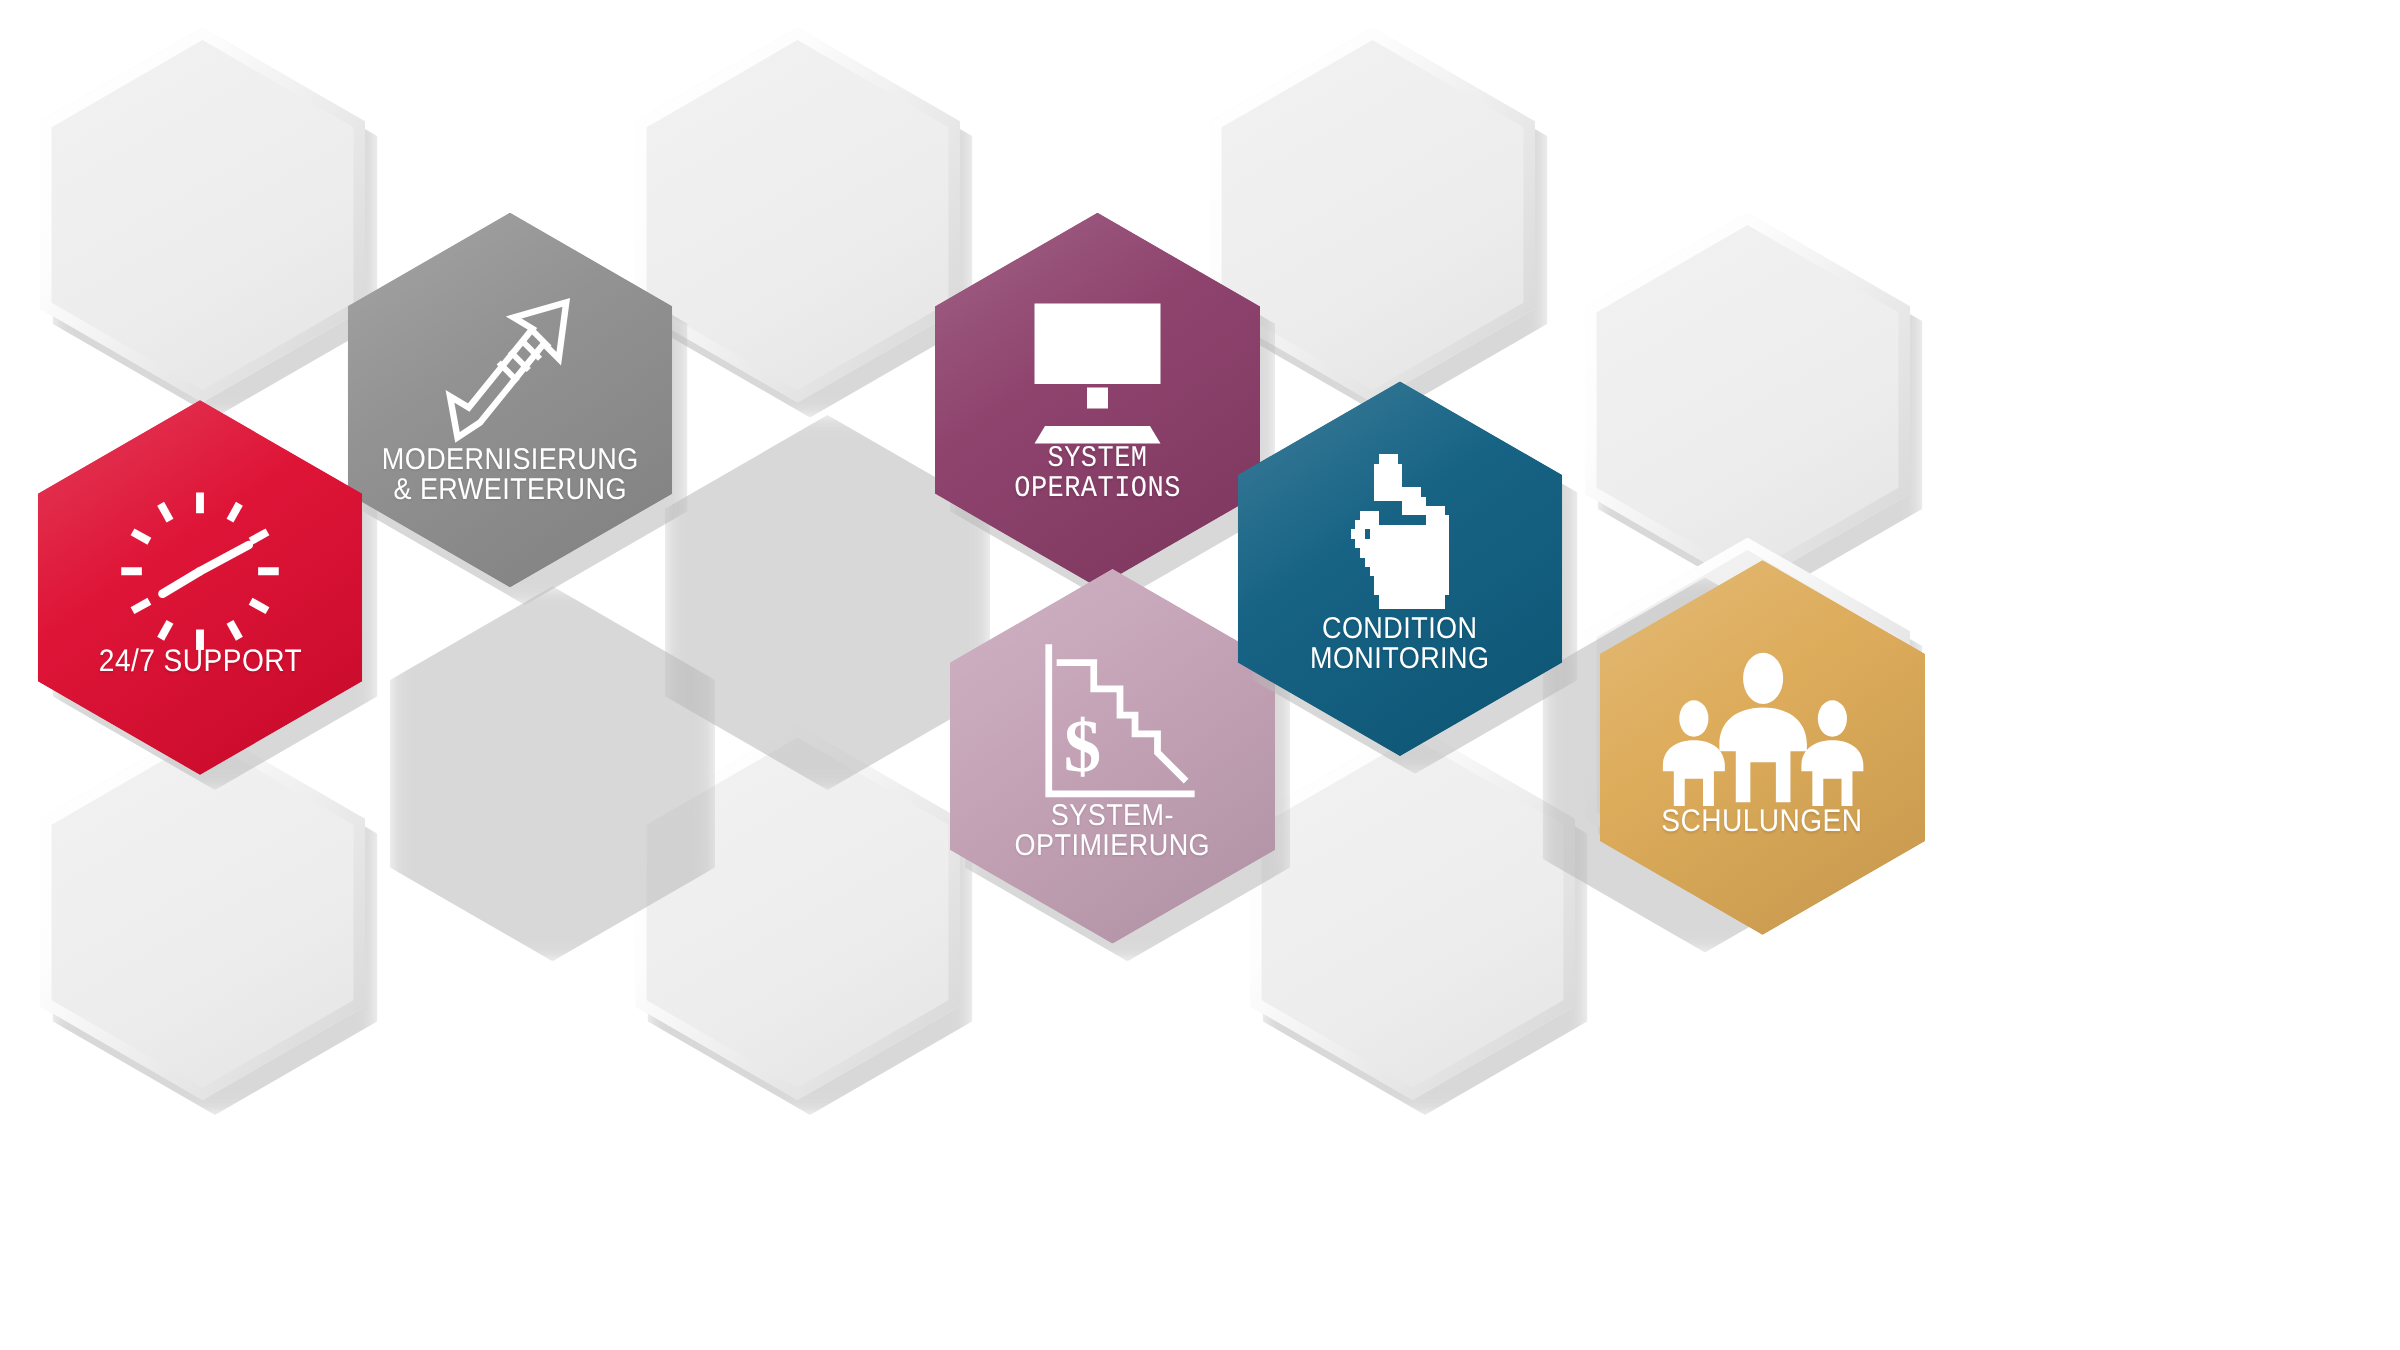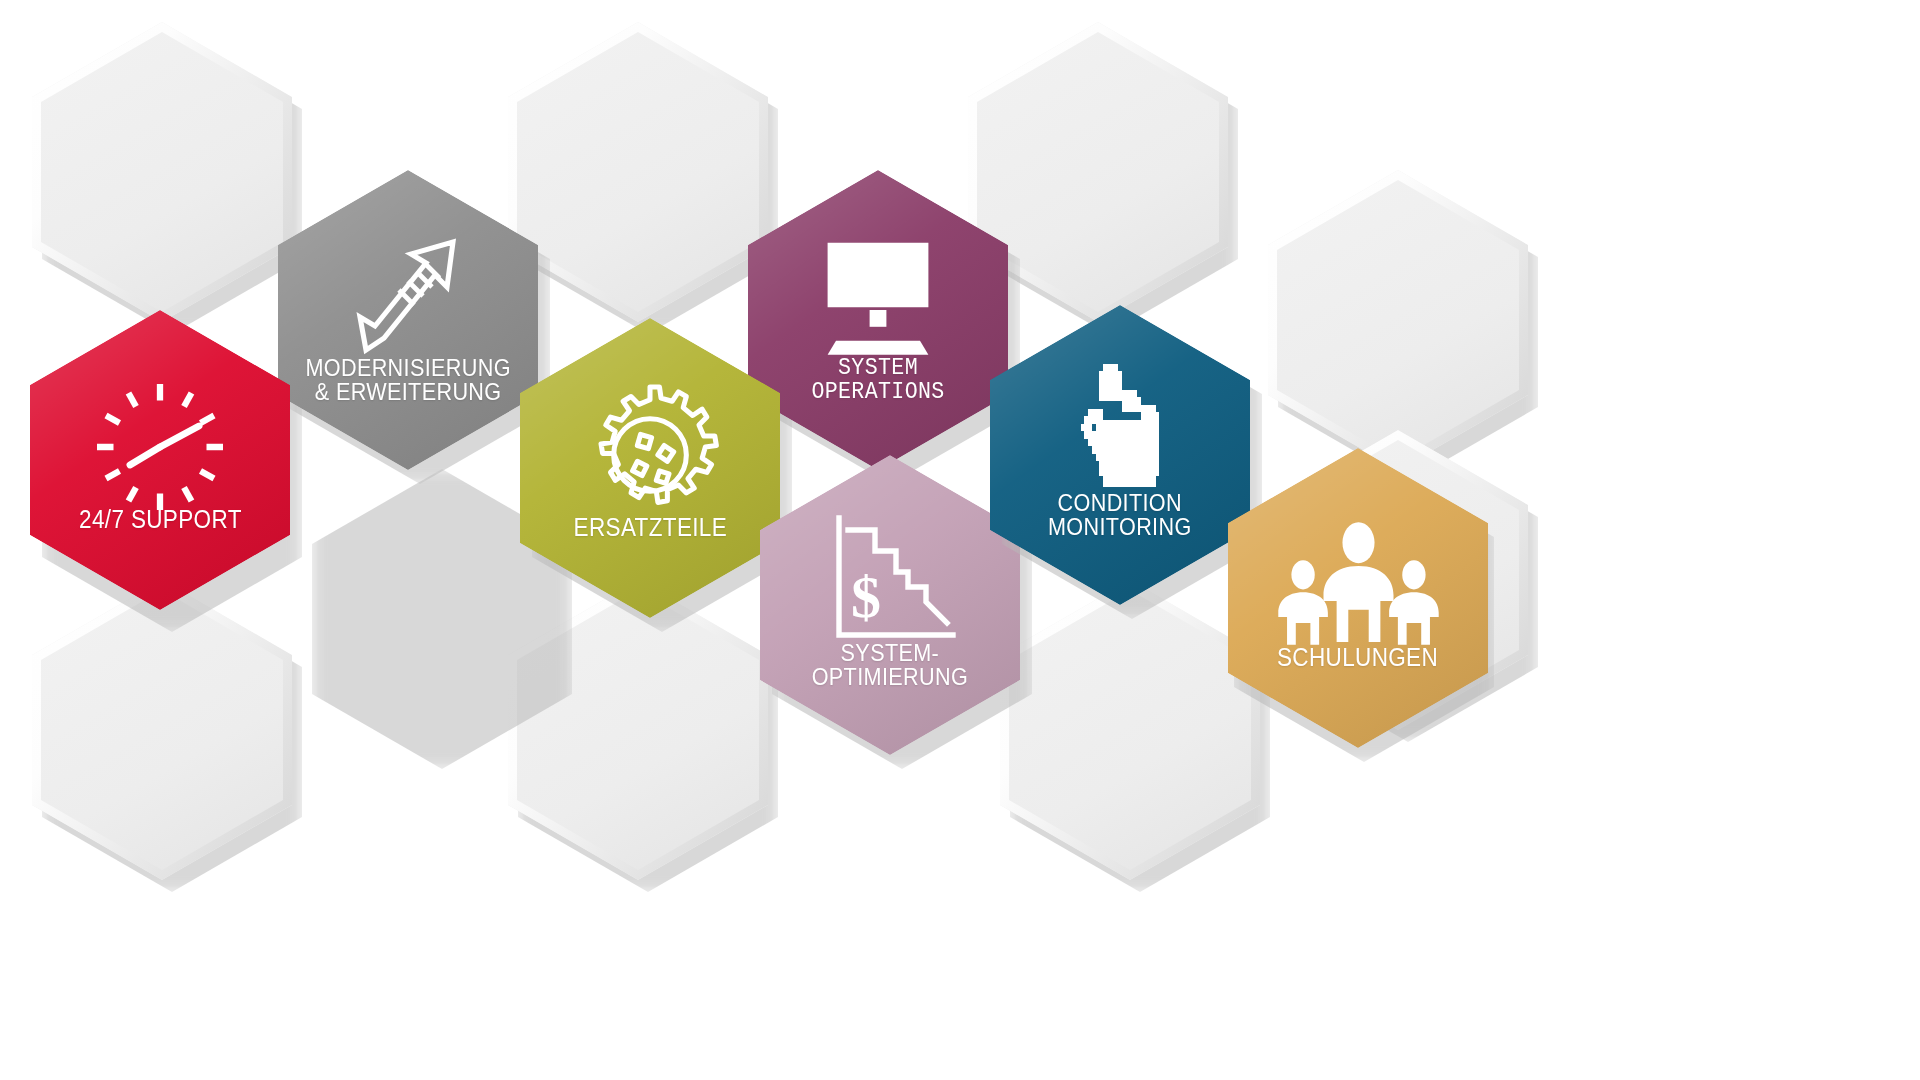--- a/index.html
+++ b/index.html
@@ -140,21 +140,21 @@
     <div class="hex empty" style="left: 1000px; top: 580px; z-index: 2;">
       <div class="rim"></div>
       <div class="inner"></div>
     </div>
     <div class="hex-shadow" style="left: 1278px; top: 442px; z-index: 1;"></div>
     <div class="hex empty" style="left: 1268px; top: 430px; z-index: 2;">
       <div class="rim"></div>
       <div class="inner"></div>
     </div>
     <div class="hex-shadow" style="left: 42px; top: 332px; z-index: 5;"></div>
-    <div class="hex tile" style="left: 30px; top: 310px; z-index: 6; justify-content: flex-end;">
+    <div class="hex tile" style="left: 30px; top: 320px; z-index: 6; justify-content: flex-end;">
       <div class="face" style="background: rgb(221, 11, 47);"></div>
       <div class="gloss"></div>
       <div class="content">
         <div class="icon-wrap">
           <svg class="ico" width="150" height="150" viewBox="0 0 100 100">
       <g stroke="#fff" stroke-width="4.2" stroke-linecap="butt">
         <line x1="50" y1="8" x2="50" y2="19"></line>
         <line x1="71" y1="14" x2="66" y2="23"></line>
         <line x1="86" y1="29" x2="77" y2="34"></line>
         <line x1="92" y1="50" x2="81" y2="50"></line>
@@ -193,39 +193,20 @@
         </g>
       </g>
     </svg>
         </div>
         <div class="label small">MODERNISIERUNG
 &amp; ERWEITERUNG</div>
       </div>
     </div>
     <div class="hex-shadow" style="left: 312px; top: 469px; z-index: 6;"></div>
     <div class="hex-shadow" style="left: 532px; top: 332px; z-index: 5;"></div>
-    <div class="hex tile" style="left: 520px; top: 318px; z-index: 6;">
-      <div class="face" style="background: rgb(178, 179, 51);"></div>
-      <div class="gloss"></div>
-      <div class="content">
-        <div class="icon-wrap">
-          <svg class="ico" width="158" height="158" viewBox="0 0 100 100">
-      <g fill="none" stroke="#fff" stroke-width="3.2" stroke-linejoin="round">
-        <path d="M50 7 l6 0 1 7 7 2 4 -6 5 3 -2 7 6 5 6 -4 3 5 -5 5 3 7 7 0 1 6 -7 1 -2 7 6 4 -3 5 -7 -2 -5 6 4 6 -5 3 -5 -5 -7 3 0 7 -6 1 -1 -7 -7 -2 -4 6 -5 -3 2 -7 -6 -5 -6 4 -3 -5 5 -5 -3 -7 -7 0 -1 -6 7 -1 2 -7 -6 -4 3 -5 7 2 5 -6 -4 -6 5 -3 5 5 7 -3 0 -7 Z"></path>
-        <circle cx="50" cy="50" r="23"></circle>
-        <path d="M44 37 l7 2 -2 7 -7 -2 Z"></path>
-        <path d="M59 44 l6 4 -4 6 -6 -4 Z"></path>
-        <path d="M42 54 l6 3 -3 6 -6 -3 Z"></path>
-        <path d="M56 60 l6 2 -2 6 -6 -2 Z"></path>
-      </g>
-    </svg>
-        </div>
-        <div class="label">ERSATZTEILE</div>
-      </div>
-    </div>
     <div class="hex-shadow" style="left: 760px; top: 184px; z-index: 4;"></div>
     <div class="hex tile" style="left: 748px; top: 170px; z-index: 5; font-family: Liberation Mono, monospace;">
       <div class="face" style="background: rgb(138, 60, 104);"></div>
       <div class="gloss"></div>
       <div class="content">
         <div class="icon-wrap">
           <svg class="ico" width="140" height="140" viewBox="0 0 100 100">
       <g fill="#fff">
         <path d="M14 12 h72 v46 h-72 Z"></path>
         <rect x="44" y="60" width="12" height="12"></rect>
@@ -286,21 +267,21 @@
         <rect x="24" y="56" width="32" height="8"></rect>
         <rect x="26" y="64" width="28" height="6"></rect>
       </g>
     </svg>
         </div>
         <div class="label small">CONDITION
 MONITORING</div>
       </div>
     </div>
     <div class="hex-shadow" style="left: 1234px; top: 462px; z-index: 7;"></div>
-    <div class="hex tile" style="left: 1228px; top: 448px; z-index: 8; align-items: flex-end;">
+    <div class="hex tile" style="left: 1280px; top: 448px; z-index: 8; align-items: flex-end;">
       <div class="face" style="background: rgb(220, 169, 85);"></div>
       <div class="gloss"></div>
       <div class="content">
         <div class="icon-wrap">
           <svg class="ico" width="175" height="140" viewBox="0 0 120 90">
       <g fill="#fff">
         <ellipse cx="60" cy="16" rx="11" ry="14"></ellipse>
         <path d="M60 32 c-16 0 -24 9 -24 20 l0 4 9 0 0 28 8 0 0 -22 14 0 0 22 8 0 0 -28 9 0 0 -4 c0 -11 -8 -20 -24 -20 Z"></path>
         <ellipse cx="22" cy="38" rx="8" ry="10"></ellipse>
         <path d="M22 50 c-11 0 -17 6 -17 14 l0 3 6 0 0 19 6 0 0 -15 10 0 0 15 6 0 0 -19 6 0 0 -3 c0 -8 -6 -14 -17 -14 Z"></path>

